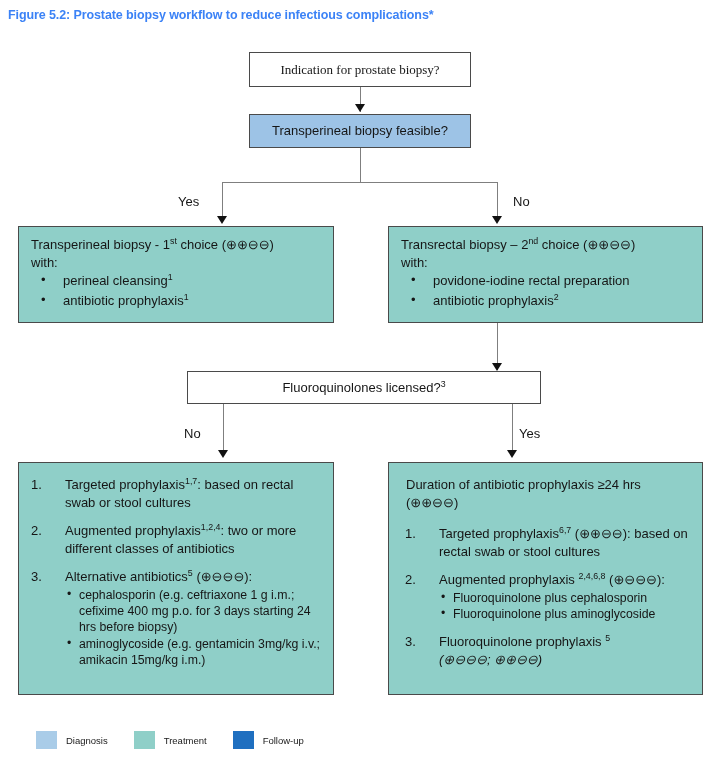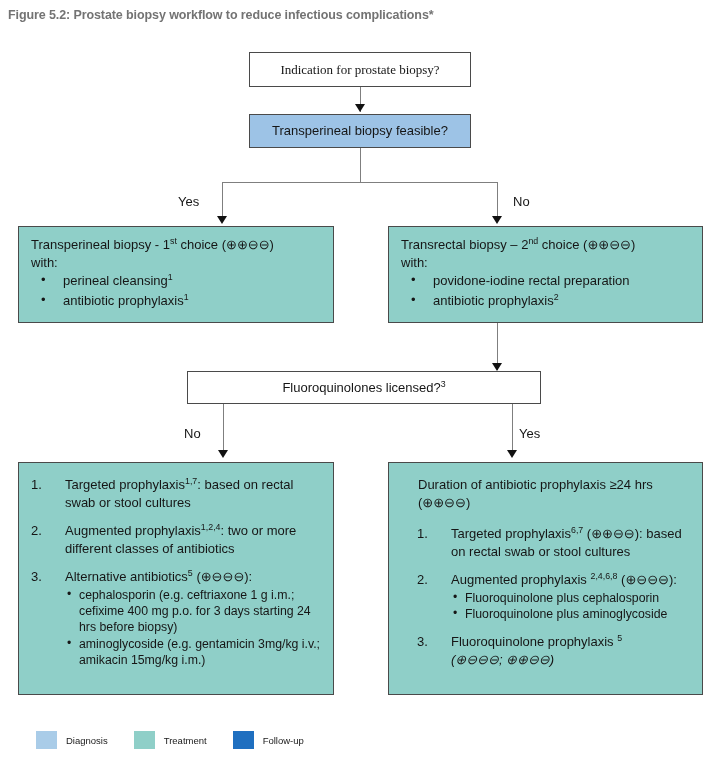--- a/index.html
+++ b/index.html
@@ -15,21 +15,21 @@
     color: #1a1a1a;
     overflow: hidden;
   }
 
   .fig-title {
     position: absolute;
     left: 8px;
     top: 8px;
     font-size: 12.5px;
     font-weight: bold;
-    color: #737373;
+    color: #3b82f6;
     letter-spacing: -0.1px;
     white-space: nowrap;
   }
 
   
   .node {
     position: absolute;
     box-sizing: border-box;
     border: 1px solid #4a4a4a;
     font-size: 13px;
@@ -247,21 +247,21 @@
           <li>cephalosporin (e.g. ceftriaxone 1 g i.m.; cefixime 400 mg p.o. for 3 days starting 24 hrs before biopsy)</li>
           <li>aminoglycoside (e.g. gentamicin 3mg/kg i.v.; amikacin 15mg/kg i.m.)</li>
         </ul>
       </li>
 
     </ul>
   </div>
 </div>
 
 <div class="node treat" style="left:388px; top:462px; width:315px; height:233px;">
-  <div class="bx" style="padding:13px 10px 8px 24px;">
+  <div class="bx" style="padding:13px 10px 8px 12px;">
     <div style="margin:0 0 14px 5px;">
       <div>Duration of antibiotic prophylaxis ≥24 hrs</div>
       <div>(⊕⊕⊖⊖)</div>
     </div>
 
     <ul class="numlist">
 
       <li>
         <span class="num">1.</span>
         <span><span>Targeted prophylaxis</span><sup>6,7</sup><span> (⊕⊕⊖⊖): based on rectal swab or stool cultures</span></span>

